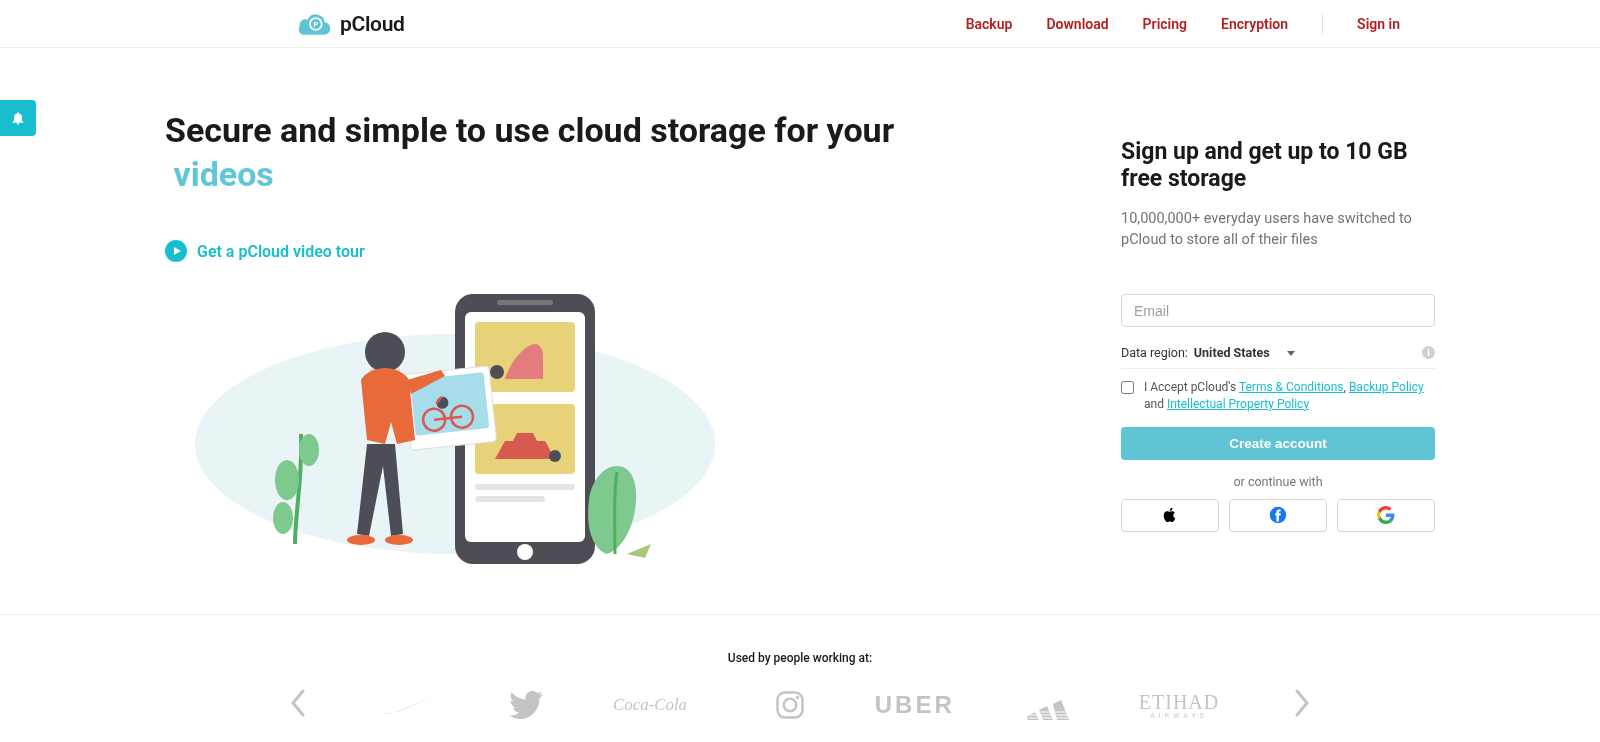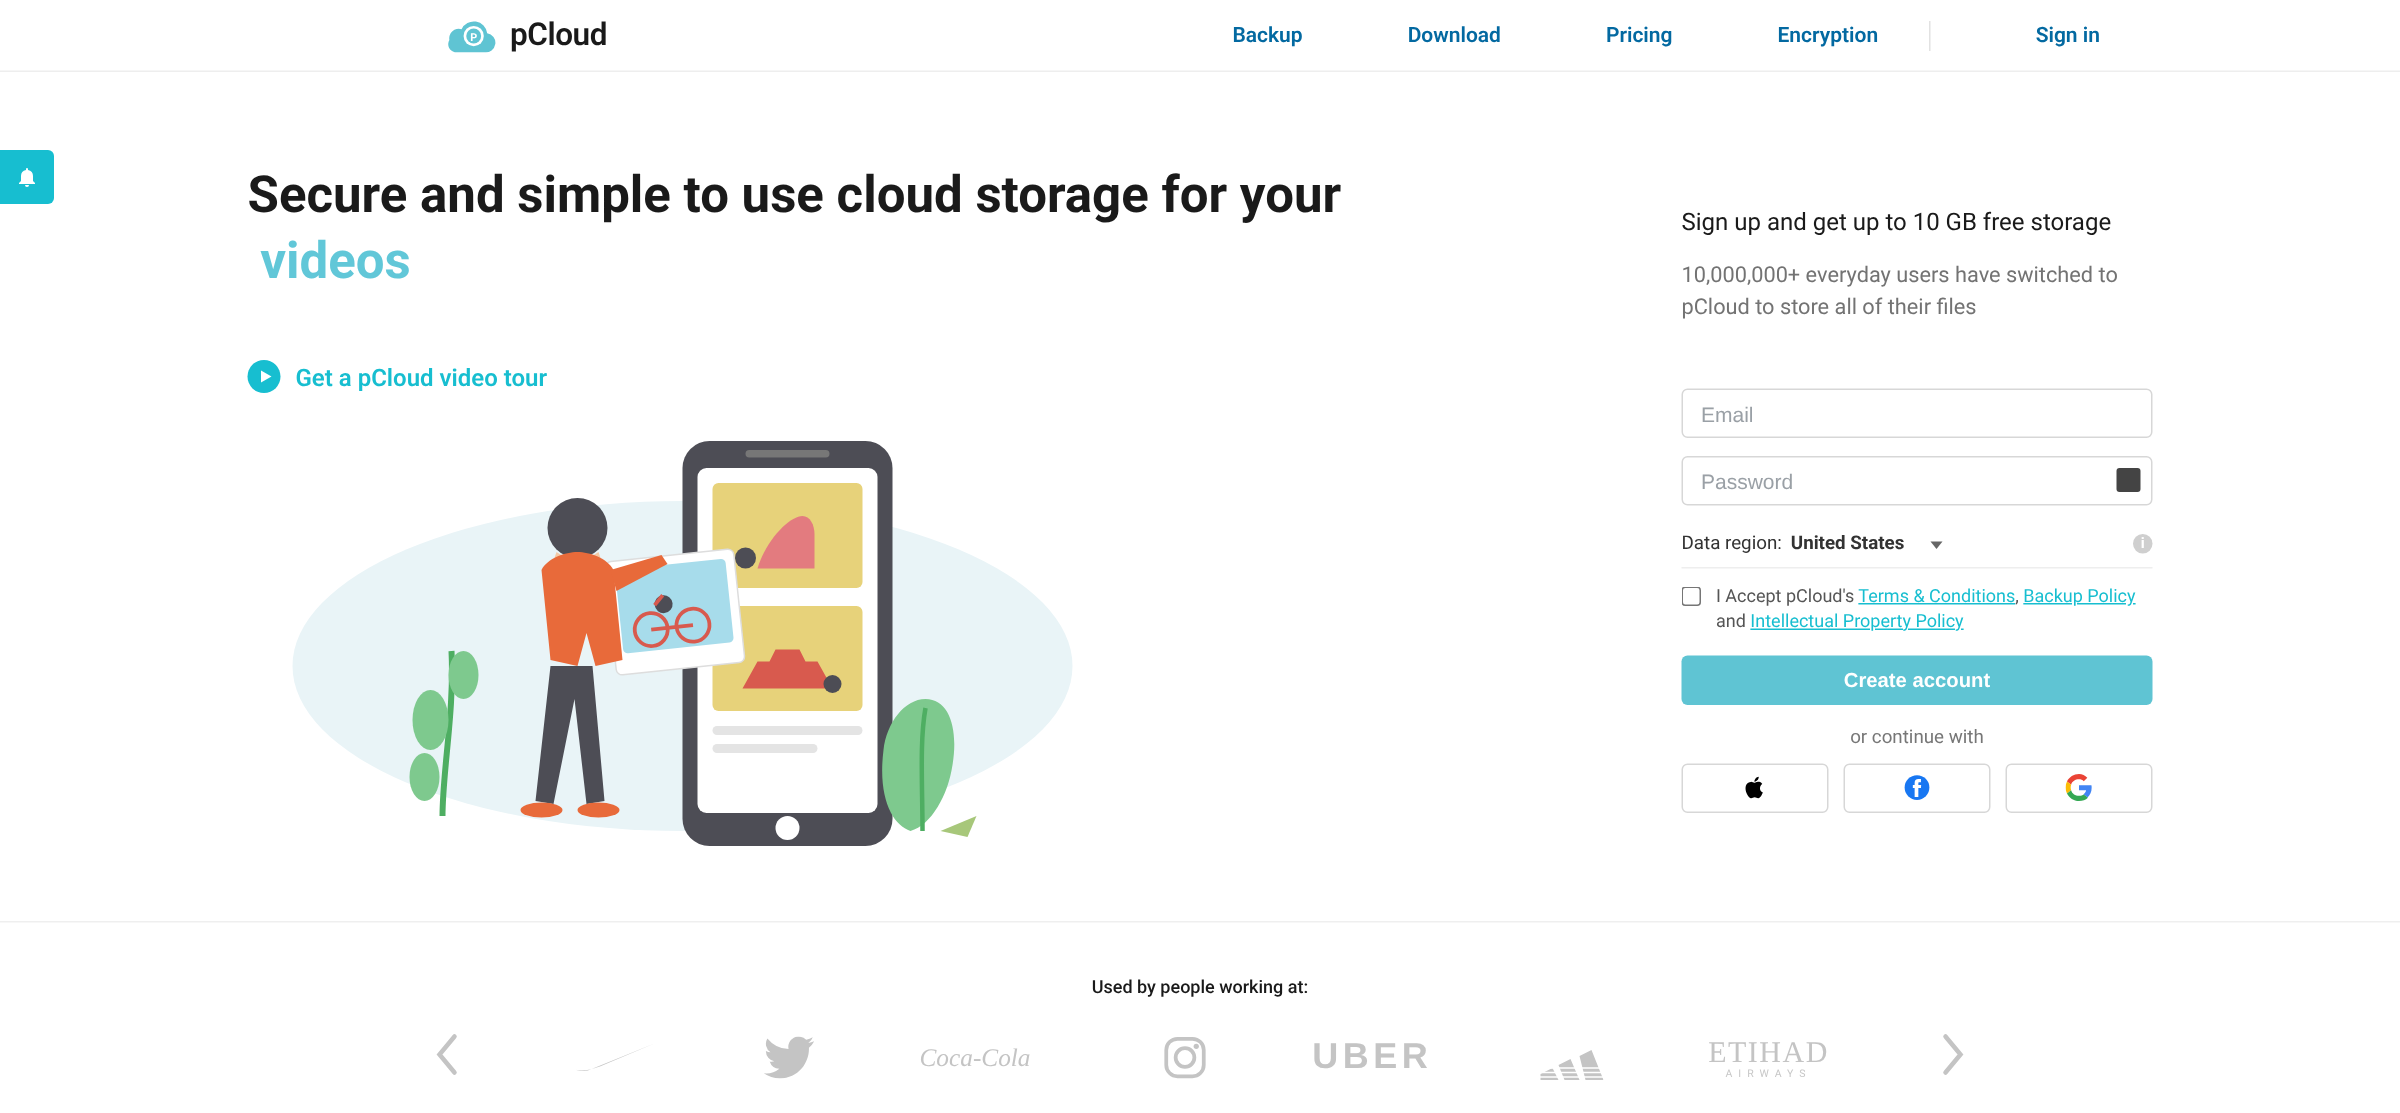--- a/index.html
+++ b/index.html
@@ -4,21 +4,21 @@
 <style>
 * { margin: 0; padding: 0; box-sizing: border-box; }
 body { font-family: -apple-system, BlinkMacSystemFont, 'Segoe UI', Roboto, Arial, sans-serif; color: #1a1a1a; background: #fff; width: 1600px; }
 
 
 .header { height: 48px; border-bottom: 1px solid #eee; display: flex; align-items: center; justify-content: space-between; padding: 0 200px 0 296px; }
 .logo-wrap { display: flex; align-items: center; gap: 8px; }
 .logo-cloud { width: 36px; height: 26px; position: relative; }
 .brand { font-size: 21px; font-weight: 600; letter-spacing: -0.3px; }
 .nav { display: flex; align-items: center; gap: 34px; font-size: 14px; font-weight: 600; }
-.nav a { color: #0369a1; text-decoration: none; cursor: pointer; margin-left: 36px; }
+.nav a { color: #b91c1c; text-decoration: none; cursor: pointer; }
 .nav-divider { width: 1px; height: 20px; background: #e2e2e2; }
 .sign-in { color: #17bed0; }
 
 
 .notif-tab { position: fixed; left: 0; top: 100px; width: 36px; height: 36px; background: #17bed0; border-radius: 0 4px 4px 0; display: flex; align-items: center; justify-content: center; cursor: pointer; }
 
 
 .main { max-width: 1270px; margin: 0 auto; padding: 60px 0 40px 0; display: flex; gap: 80px; }
 .col-left { flex: 1 1 auto; }
 .col-right { flex: 0 0 314px; padding-top: 30px; }
@@ -27,21 +27,21 @@
 .headline { font-size: 34px; font-weight: 700; line-height: 1.3; }
 .headline-accent { color: #61c7d8; }
 .video-tour { display: flex; align-items: center; gap: 10px; margin-top: 44px; color: #17bed0; font-weight: 600; font-size: 16px; cursor: pointer; }
 .play-circle { width: 22px; height: 22px; border-radius: 50%; background: #17bed0; display: flex; align-items: center; justify-content: center; }
 .play-triangle { width: 0; height: 0; border-left: 7px solid #fff; border-top: 4.5px solid transparent; border-bottom: 4.5px solid transparent; margin-left: 2px; }
 
 
 .illus { margin-top: 22px; width: 550px; height: 290px; position: relative; margin-left: 10px; }
 
 
-.signup-title { font-size: 16px; font-weight: 400; margin-bottom: 16px; }
+.signup-title { font-size: 23px; font-weight: 700; margin-bottom: 16px; }
 .signup-sub { font-size: 14.5px; color: #737373; line-height: 1.45; margin-bottom: 44px; }
 
 .input { width: 100%; height: 33px; border: 1px solid #d7d7d7; border-radius: 4px; padding: 0 12px; font-size: 14px; color: #888; margin-bottom: 12px; outline: none; }
 .input::placeholder { color: #9aa0a6; }
 .pw-row { position: relative; }
 .pw-icon { position: absolute; right: 8px; top: 8px; width: 16px; height: 16px; background: #444; border-radius: 2px; }
 
 .region-row { display: flex; align-items: center; justify-content: space-between; font-size: 12.5px; color: #333; padding: 6px 0 8px 0; border-bottom: 1px solid #eee; margin-bottom: 10px; }
 .region-left { display: flex; align-items: center; gap: 6px; }
 .region-select { font-weight: 700; display: flex; align-items: center; gap: 17px; cursor: pointer; }
@@ -159,24 +159,20 @@
         <path d="M452 270l24-10-6 14z" fill="#a7c77a"></path>
       </svg>
     </div>
   </div>
 
   <div class="col-right">
     <div class="signup-title">Sign up and get up to 10 GB free storage</div>
     <div class="signup-sub">10,000,000+ everyday users have switched to pCloud to store all of their files</div>
 
     <input class="input" type="text" placeholder="Email" style="">
-    <div class="pw-row">
-      <input class="input" type="password" placeholder="Password" style="">
-      <span class="pw-icon"></span>
-    </div>
 
     <div class="region-row">
       <span class="region-left">
         <span>Data region:</span>
         <span class="region-select">
           <span>United States</span>
           <span class="chev"></span>
         </span>
       </span>
       <span class="info-circ">i</span>

